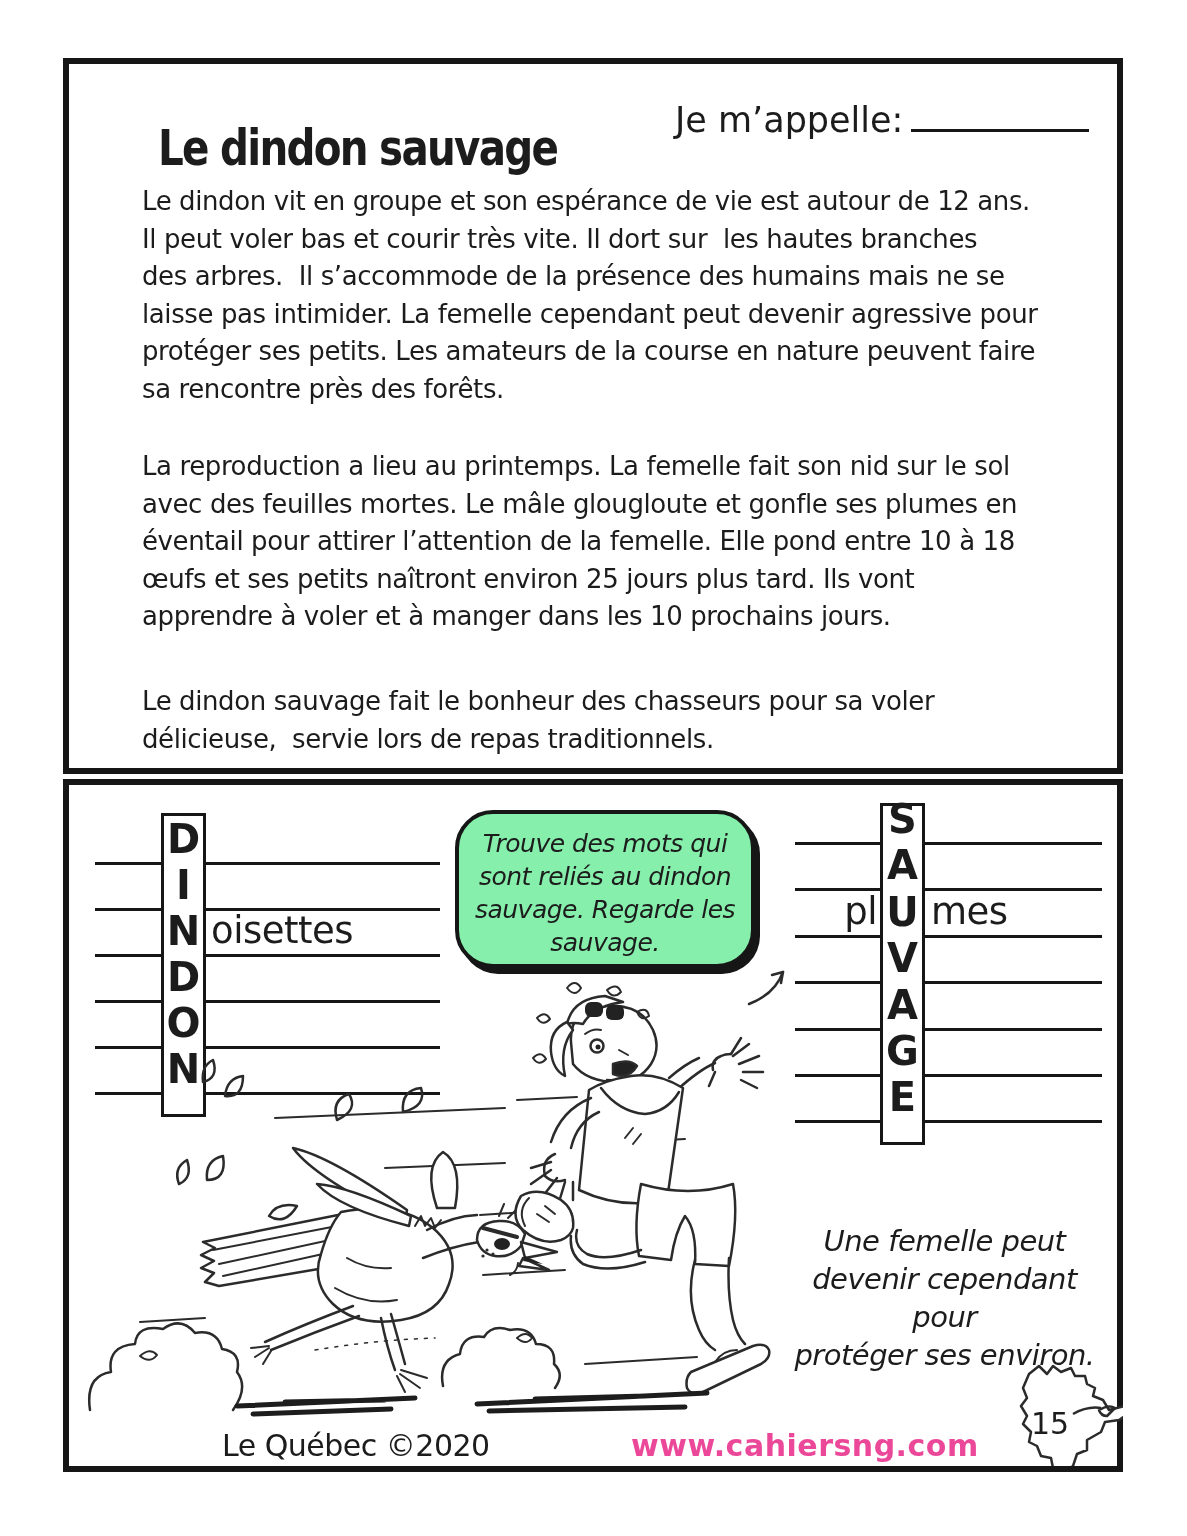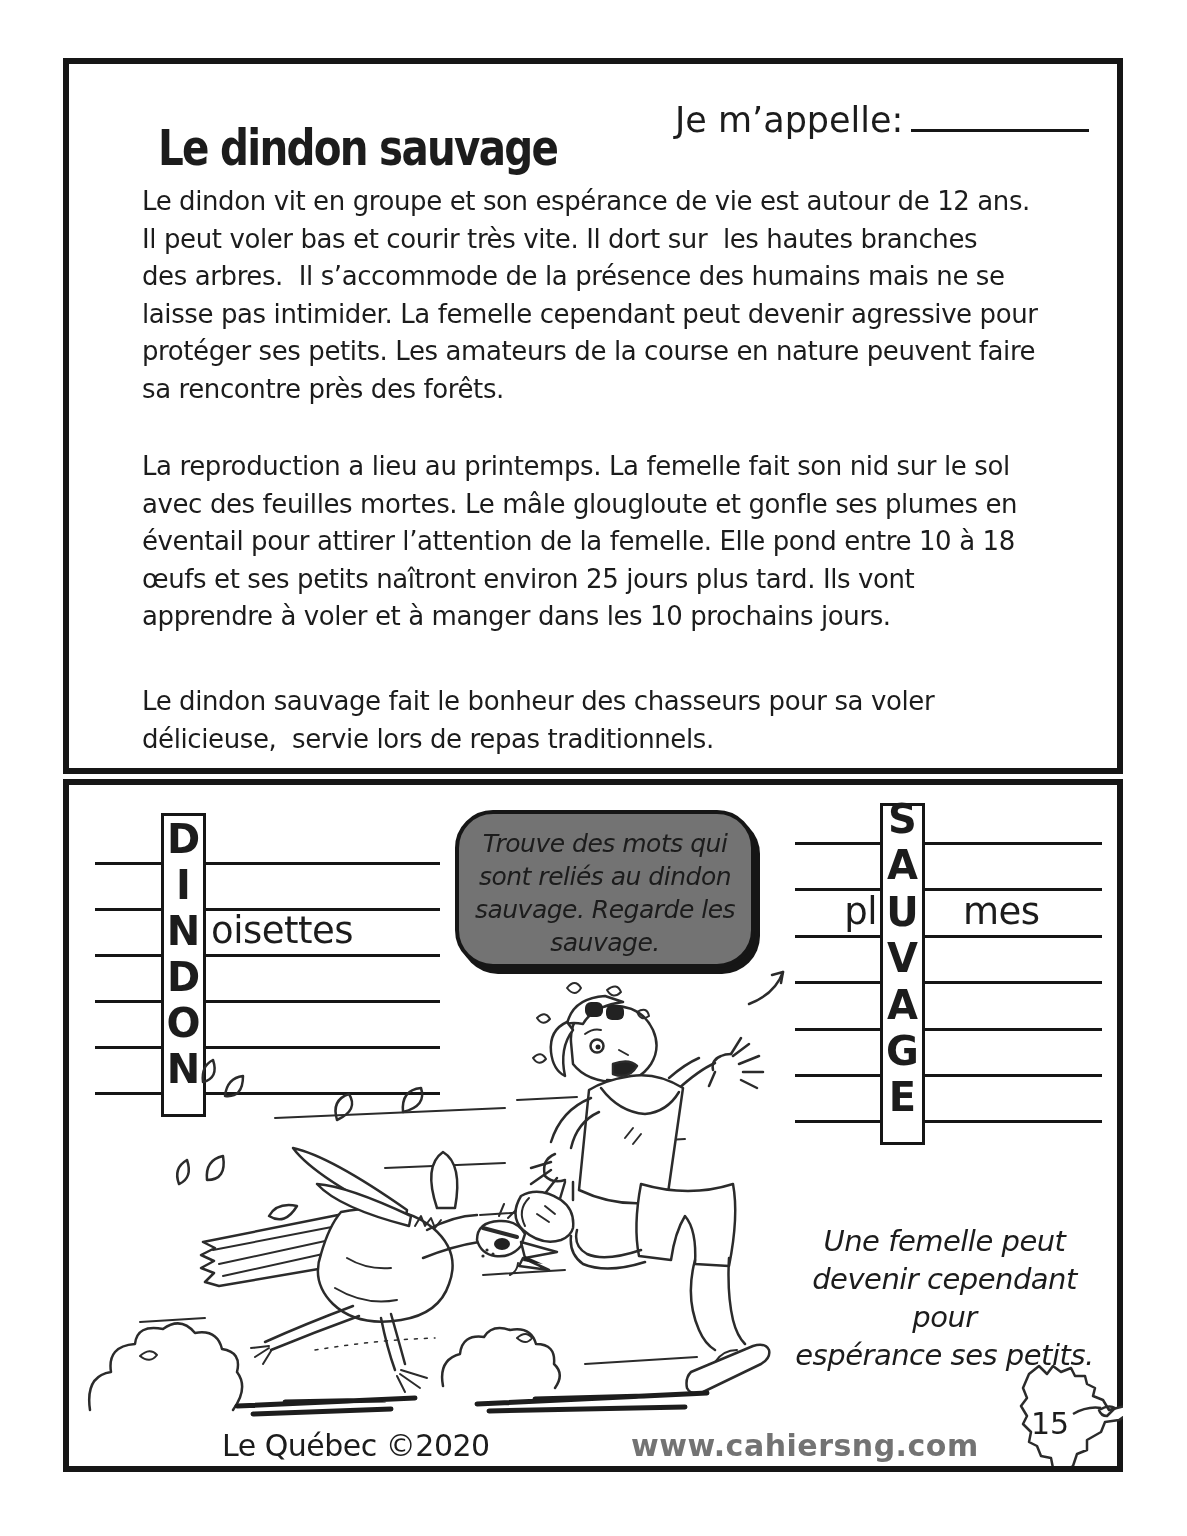--- a/index.html
+++ b/index.html
@@ -13,28 +13,28 @@
   .name-line{display:inline-block;width:178px;border-bottom:3px solid #161616;
              height:24px;margin-left:8px;vertical-align:baseline;}
   .para{position:absolute;left:113px;width:995px;font-size:26px;line-height:37.5px;
         letter-spacing:-0.4px;white-space:pre-wrap;margin-left:29px;}
   .wline{position:absolute;height:3px;background:#161616;}
   .pbox{position:absolute;border:3px solid #161616;box-sizing:border-box;background:#fff;}
   .pletter{position:absolute;width:45px;text-align:center;font-size:40px;font-weight:bold;
            line-height:46px;}
   .pexample{position:absolute;font-size:37px;line-height:46px;letter-spacing:-0.5px;}
   .bubble{position:absolute;left:455px;top:810px;width:300px;height:158px;box-sizing:border-box;
-          border:4px solid #161616;border-radius:38px;background:#737373;
+          border:4px solid #161616;border-radius:38px;background:#86efac;
           box-shadow:5px 6px 0 #161616;padding-top:13px;text-align:center;}
   .bubble div{font-size:25px;font-style:italic;line-height:33px;letter-spacing:-0.5px;}
   .caption{position:absolute;left:782px;top:1222px;width:325px;text-align:center;
            font-size:29px;font-style:italic;line-height:38px;letter-spacing:-0.5px;}
   .footer-left{position:absolute;left:222px;top:1428px;font-size:30px;letter-spacing:-0.5px;}
   .footer-url{position:absolute;left:631px;top:1428px;font-size:30px;font-weight:bold;
-              color:#737373;letter-spacing:0.5px;}
+              color:#ec4899;letter-spacing:0.5px;}
   svg{display:block;}
   .noptr{pointer-events:none;}
 </style>
 </head>
 <body>
 
 <div class="page">
 
   <div class="frame" style="left:63px;top:58px;width:1060px;height:716px;box-sizing:border-box;"></div>
   <div class="frame" style="left:63px;top:779px;width:1060px;height:693px;box-sizing:border-box;"></div>
@@ -103,21 +103,21 @@
   <div class="wline" style="left:925px;top:1120px;width:177px;"></div>
   <div class="pbox" style="left:880px;top:803px;width:45px;height:342px;"></div>
   <div class="pletter" style="left:880px;top:796px;">S</div>
   <div class="pletter" style="left:880px;top:842px;">A</div>
   <div class="pletter" style="left:880px;top:889px;">U</div>
   <div class="pletter" style="left:880px;top:935px;">V</div>
   <div class="pletter" style="left:880px;top:982px;">A</div>
   <div class="pletter" style="left:880px;top:1028px;">G</div>
   <div class="pletter" style="left:880px;top:1074px;">E</div>
   <div class="pexample" style="left:827px;top:889px;width:50px;text-align:right;">pl</div>
-  <div class="pexample" style="left:931px;top:889px;margin-left:32px;">mes</div>
+  <div class="pexample" style="left:931px;top:889px;">mes</div>
 
   <svg class="abs noptr" style="left:85px;top:958px;" width="702" height="505" viewBox="0 0 702 505" fill="none" stroke="#2b2b2b" stroke-width="2.5" stroke-linecap="round" stroke-linejoin="round">
 
     <g>
       <path d="M664,46 Q690,36 698,14"></path>
       <path d="M698,14 l-11,3 M698,14 l-2,11"></path>
     </g>
 
     <g>
       <path d="M128,102 q-12,6 -10,22 q16,-4 10,-22 z"></path>
@@ -222,21 +222,21 @@
 
     <g stroke="#1d1d1d" stroke-width="5">
       <path d="M152,448 L330,440 M168,456 L306,451 M200,444 L300,442"></path>
       <path d="M392,446 L622,435 M404,453 L600,449 M450,441 L560,438"></path>
     </g>
   </svg>
 
   <div class="caption">
     <div>Une femelle peut</div>
     <div>devenir cependant pour</div>
-    <div>espérance ses petits.</div>
+    <div>protéger ses environ.</div>
   </div>
 
   <svg class="abs noptr" style="left:995px;top:1352px;" width="128" height="114" viewBox="0 0 128 114" fill="none" stroke="#2b2b2b" stroke-width="2.5" stroke-linejoin="round">
     <path d="M34,22 l10,-8 8,8 6,-8 8,6 10,-4 4,8 10,0 2,8 8,4 -2,8 10,4 6,10 16,-4 6,6 -12,8 -14,2 -4,10 -14,8 0,10 -10,4 -4,12 -10,6 -10,-4 -2,-10 -10,-2 -4,-10 -8,-4 2,-10 -8,-8 4,-8 -6,-10 6,-8 -4,-10 z" fill="#fff"></path>
     <path d="M78,62 q14,-8 28,-6 M104,58 q10,-6 16,-2 l-8,8 q-6,0 -8,-6 z"></path>
     <text x="36" y="82" font-size="30" fill="#1c1c1c" stroke="none" font-family="DejaVu Sans, sans-serif">15</text>
   </svg>
 
   <div class="footer-left">Le Québec ©2020</div>
   <div class="footer-url">www.cahiersng.com</div>

